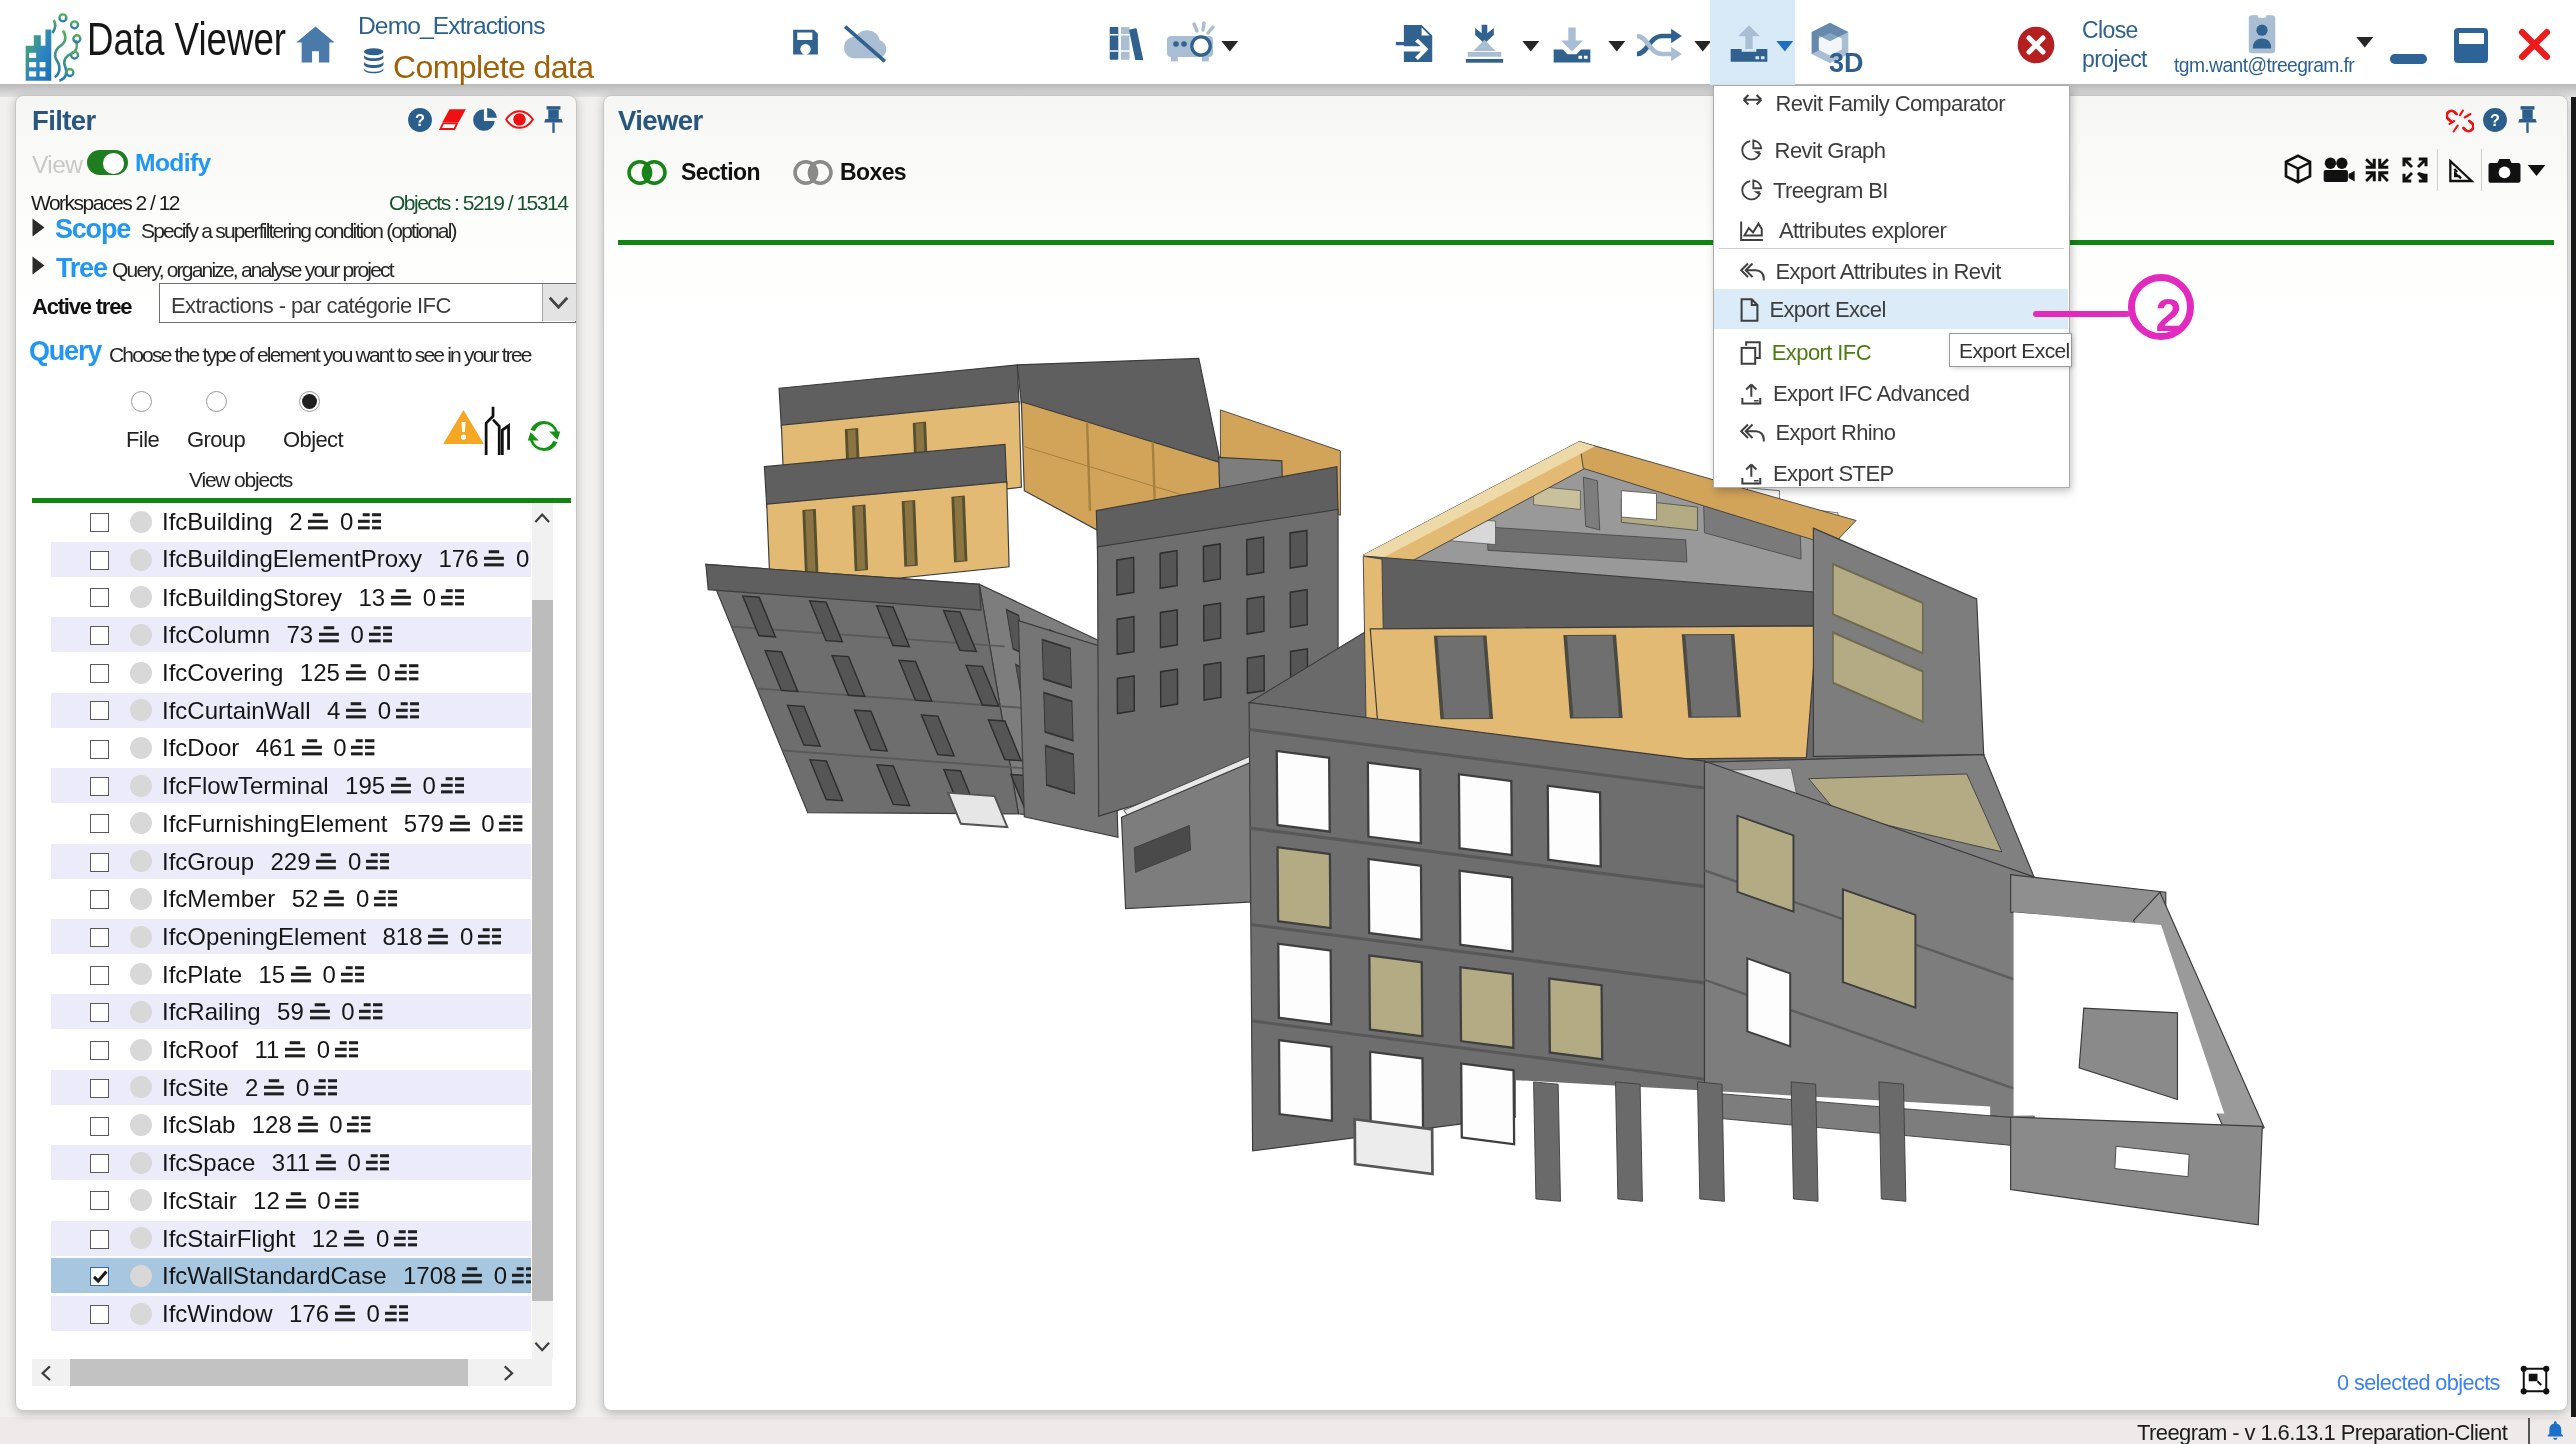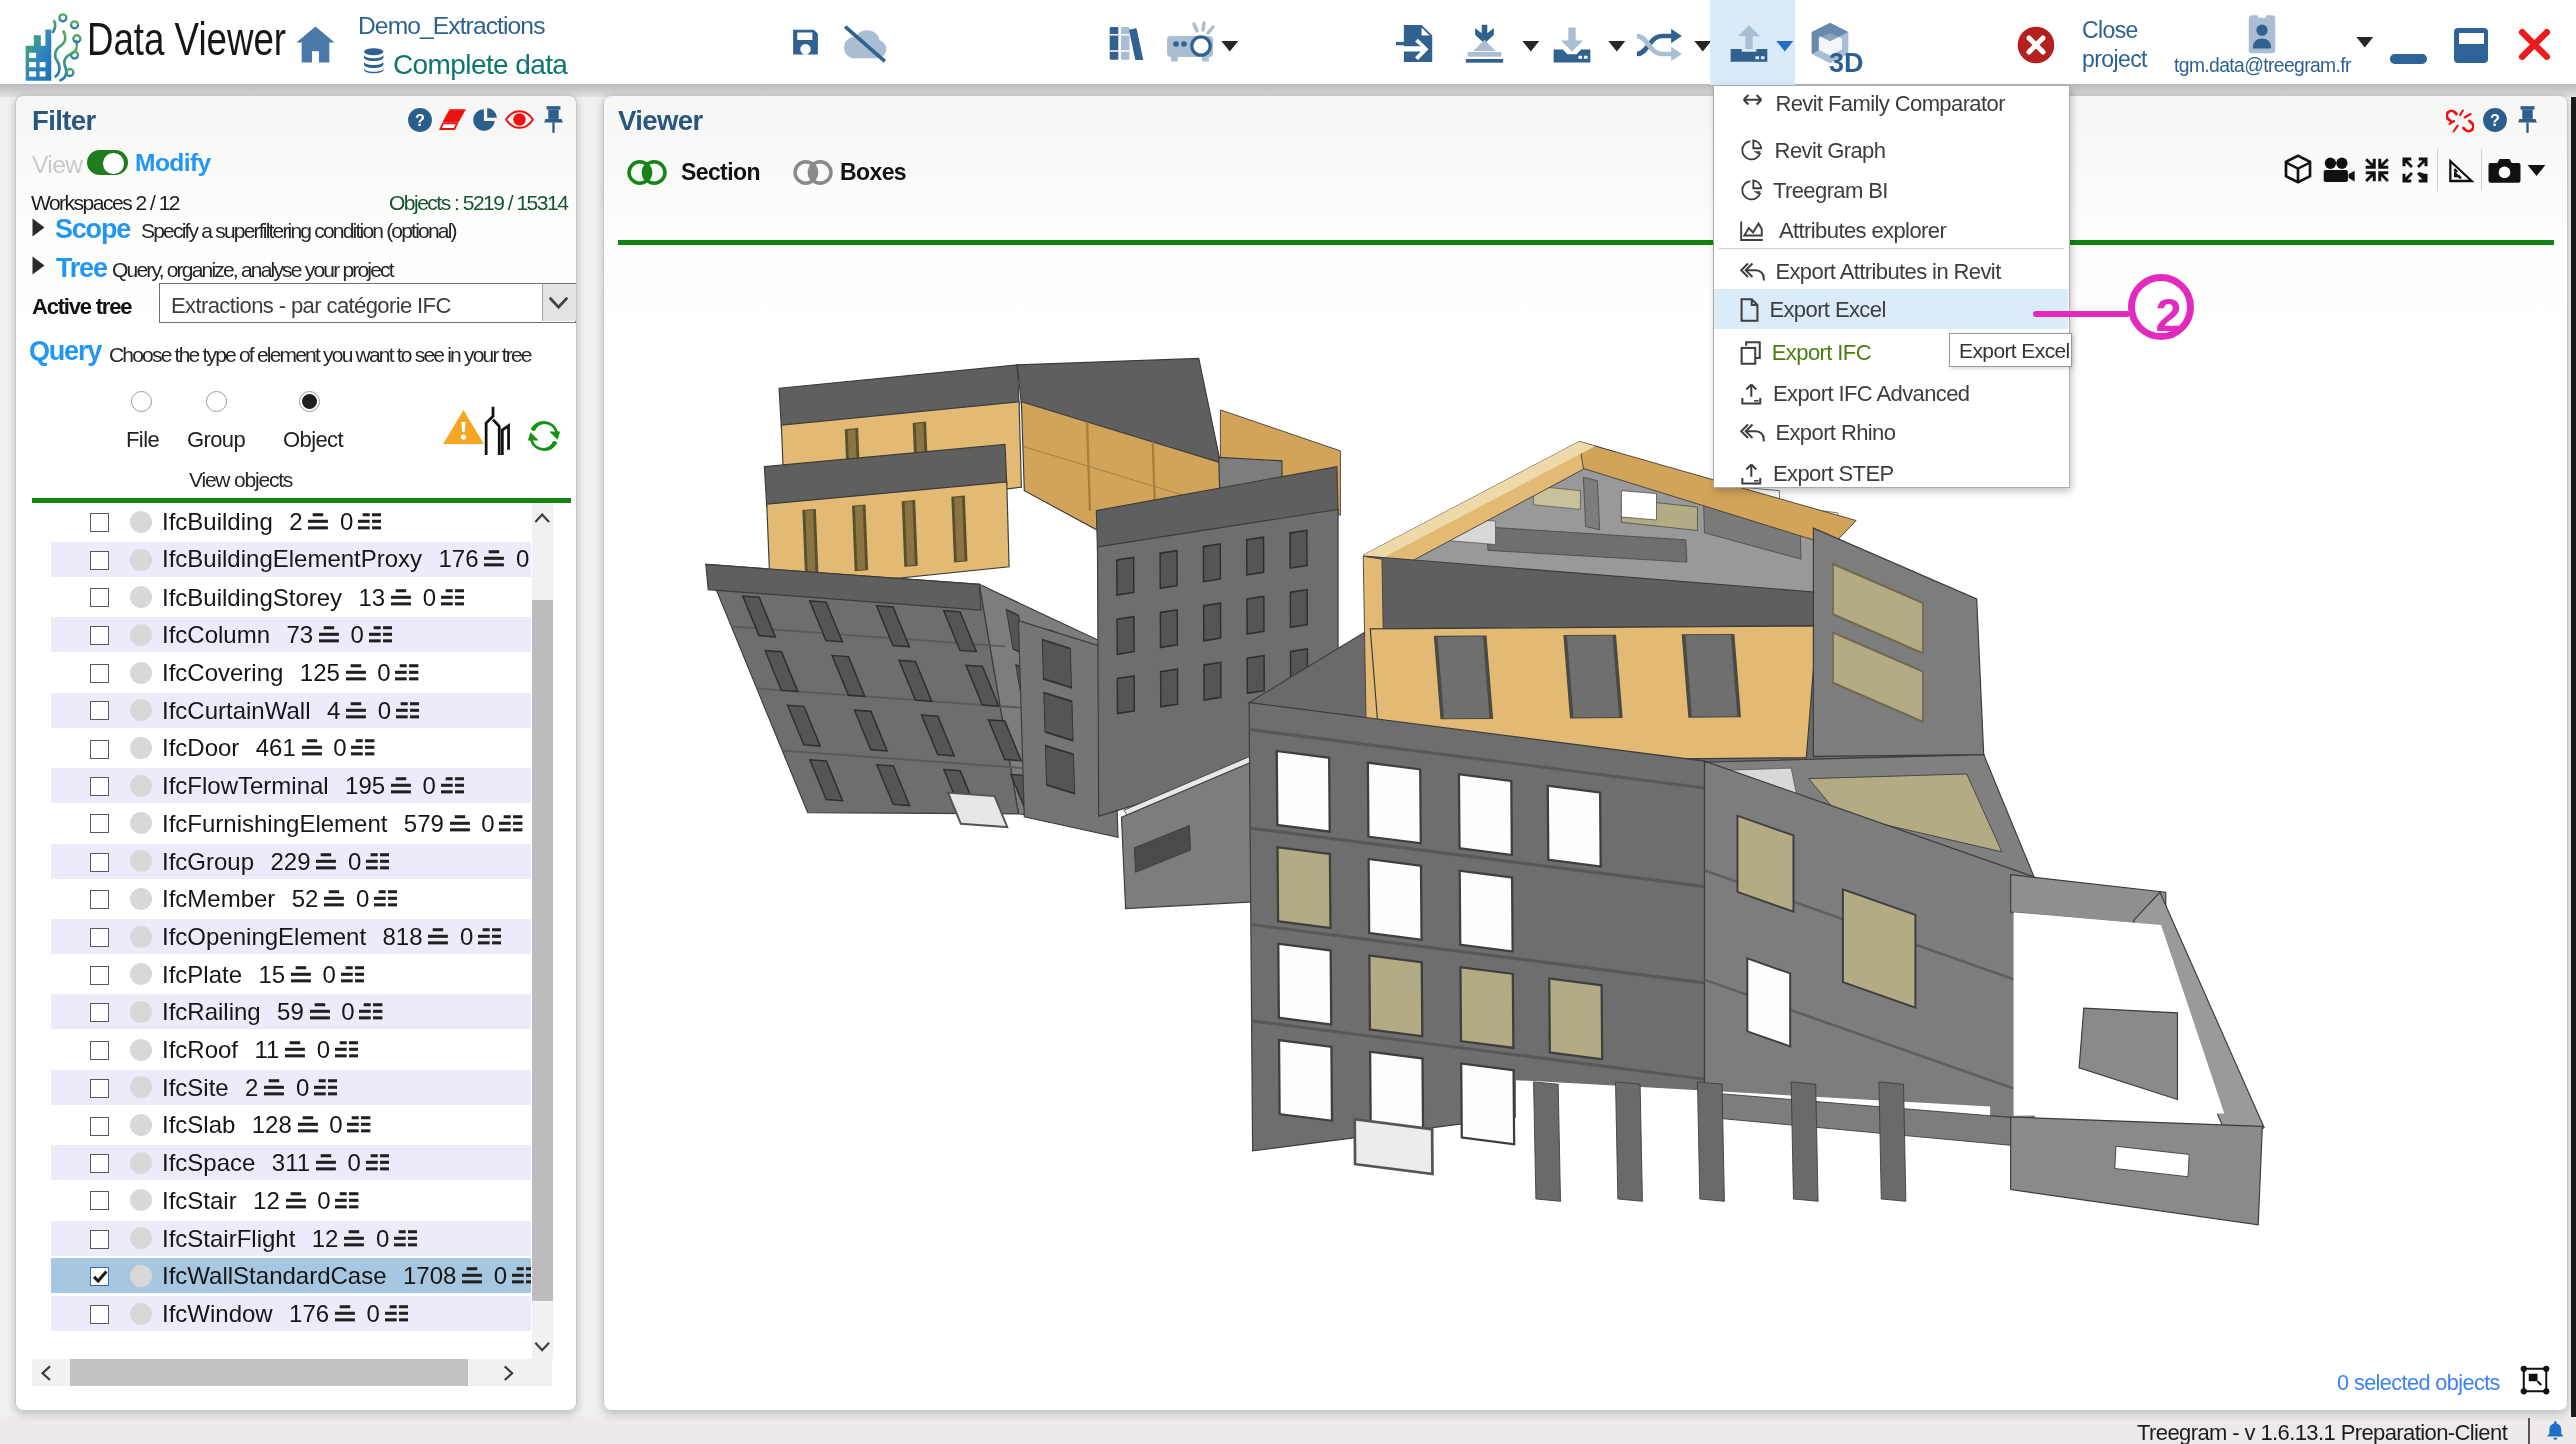--- a/index.html
+++ b/index.html
@@ -53,21 +53,21 @@
   </svg>
 <div class="abs" style="left:358px;top:11.7px;font-size:24.6px;letter-spacing:-0.9px;color:#2d618f">Demo_Extractions</div>
 <svg class="abs" style="left:362px;top:47px" width="23.4" height="27" viewBox="0 0 24 26">
     <g fill="#2d618f">
       <ellipse cx="12" cy="4" rx="10" ry="3.6"></ellipse>
       <path d="M2 7c0 2 4.5 3.6 10 3.6S22 9 22 7v3c0 2-4.5 3.6-10 3.6S2 12 2 10z"></path>
       <path d="M2 14c0 2 4.5 3.6 10 3.6S22 16 22 14v3c0 2-4.5 3.6-10 3.6S2 19 2 17z"></path>
       <path d="M2 21c0 2 4.5 3.6 10 3.6S22 23 22 21v1.5c0 2-4.5 3.6-10 3.6S2 24.5 2 22.5z"></path>
     </g>
   </svg>
-<div class="abs" style="left:393px;top:49px;font-size:28px;letter-spacing:-0.6px;color:#0f766e">Complete data</div>
+<div class="abs" style="left:393px;top:49px;font-size:32px;letter-spacing:-0.6px;color:#a16207">Complete data</div>
 <svg class="abs" style="left:789px;top:25px" width="33" height="34" viewBox="0 0 24 24">
     <path fill="#30618f" d="M3 3h15l3 3v15H3zm3 2v5.5h11V5zm6 8.5a3.8 3.8 0 1 0 .01 7.61A3.8 3.8 0 0 0 12 13.5z"></path>
   </svg>
 <svg class="abs" style="left:838px;top:23.4px" width="53" height="40" viewBox="0 0 26 19">
     <path fill="#a9bdd3" d="M20.5 8.2A6.4 6.4 0 0 0 8.7 6.5 5.2 5.2 0 0 0 3 11.7 5.1 5.1 0 0 0 8.2 17h11.3a4.5 4.5 0 0 0 1-8.8z"></path>
     <path stroke="#30618f" stroke-width="1.8" d="M3.5 1.5 23 18.5"></path>
   </svg>
 <svg class="abs" style="left:1108px;top:24.6px" width="43" height="35" viewBox="0 0 25 20">
     <g fill="#30618f">
       <rect x="1" y="1" width="5" height="19" rx="0.5"></rect>
@@ -141,21 +141,21 @@
     <circle cx="12" cy="12" r="11" fill="#b41f1f"></circle>
     <path stroke="#fff" stroke-width="3" stroke-linecap="round" d="M7.8 7.8l8.4 8.4M16.2 7.8l-8.4 8.4"></path>
   </svg>
 <div class="abs" style="left:2082px;top:16.4px;font-size:23px;letter-spacing:-0.6px;color:#2d618f;line-height:29px">Close<br>project</div>
 <svg class="abs" style="left:2247px;top:11.7px" width="30" height="43" viewBox="0 0 18 26">
     <rect x="1" y="2" width="16" height="23" rx="2" fill="#a9bdd3"></rect>
     <rect x="6.5" y="0.5" width="5" height="3" rx="1" fill="#fff"></rect>
     <circle cx="9" cy="11" r="3.4" fill="#30618f"></circle>
     <path fill="#30618f" d="M3.5 21c0-3 2.5-5 5.5-5s5.5 2 5.5 5v1h-11z"></path>
   </svg>
-<div class="abs" style="left:2174px;top:55px;font-size:19.3px;letter-spacing:-0.6px;color:#2d618f">tgm.data@treegram.fr</div>
+<div class="abs" style="left:2174px;top:55px;font-size:19.3px;letter-spacing:-0.6px;color:#2d618f">tgm.want@treegram.fr</div>
 <svg class="abs" style="left:2356px;top:37px" width="17.6" height="10.5" viewBox="0 0 10 6.2">
     <path fill="#262626" d="M0 0h10L5 6.2z"></path>
   </svg>
 <div class="abs" style="left:2390px;top:54px;width:37px;height:10px;border-radius:4.7px;background:#2d6397"></div>
 <div class="abs" style="left:2454px;top:28px;width:34px;height:35px;border-radius:4.1px;background:#2d6397"></div>
 <div class="abs" style="left:2459px;top:33px;width:24.6px;height:10.5px;background:#fff"></div>
 <svg class="abs" style="left:2516px;top:26px" width="37" height="37" viewBox="0 0 24 24">
     <path stroke="#ec1c1c" stroke-width="4.2" stroke-linecap="round" d="M4 4l16 16M20 4L4 20"></path>
   </svg>
 <div class="panel" style="left:15px;top:95px;width:562px;height:1316px"></div>

